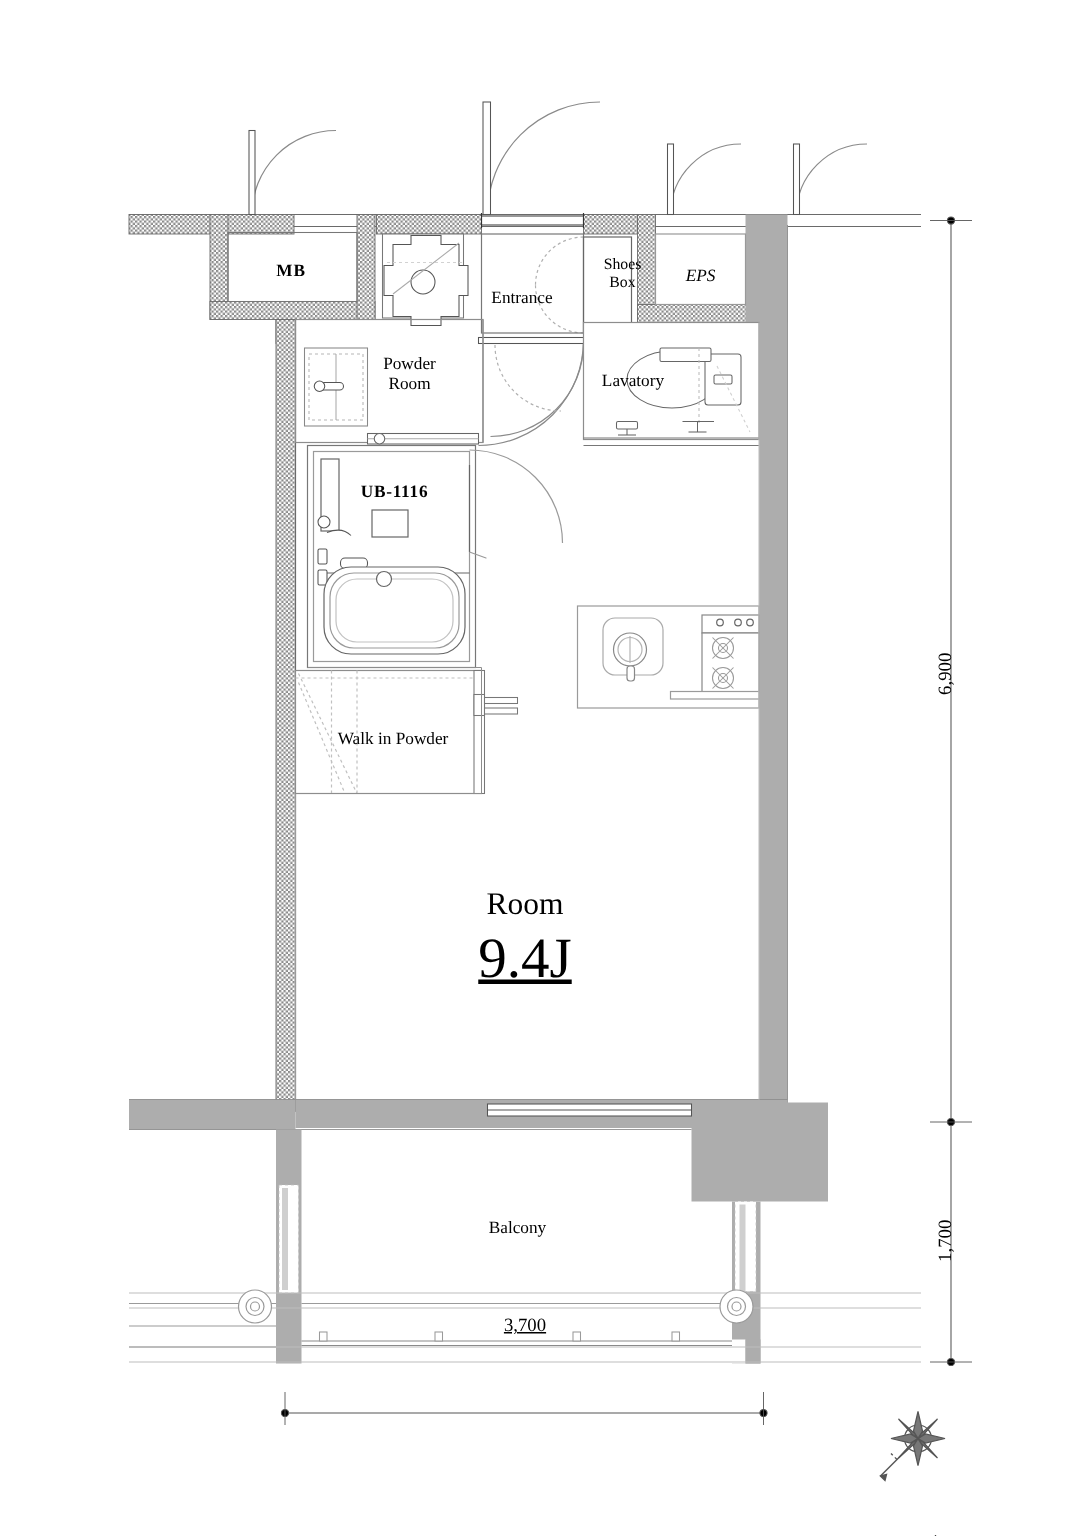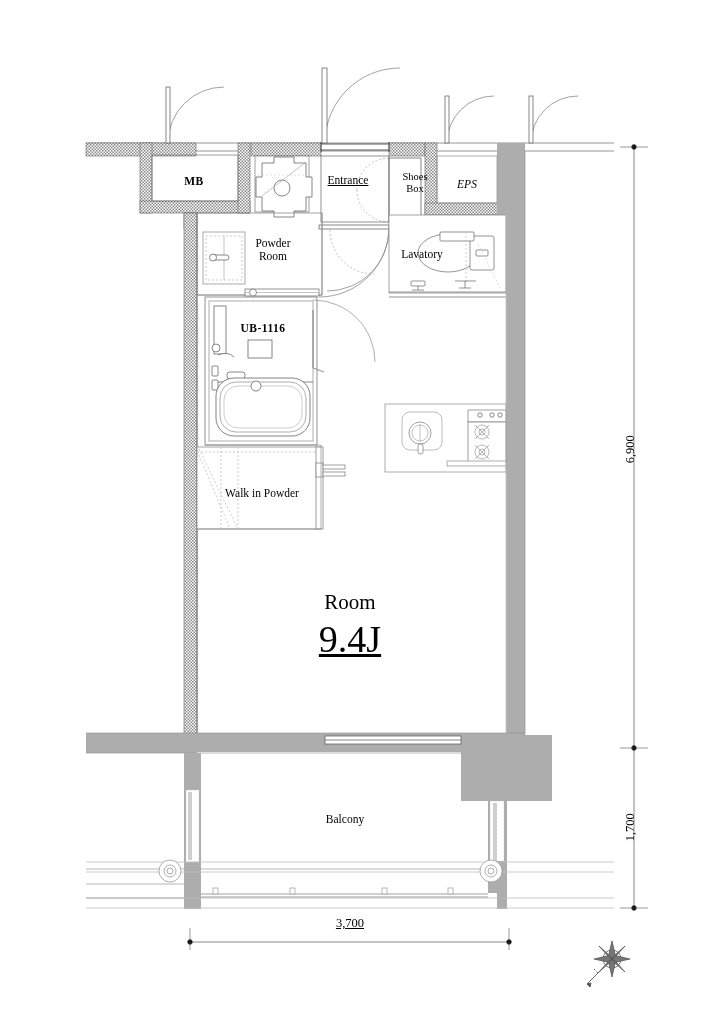--- a/index.html
+++ b/index.html
@@ -353,21 +353,21 @@
       <g stroke="#555" stroke-width="0.9" fill="none">
         <line x1="604" y1="967" x2="587" y2="984"></line>
         <path d="M587,984 l4,-1 l-1,4 z" fill="#555"></path>
         <line x1="598" y1="973" x2="594" y2="969" stroke-dasharray="2 2"></line>
       </g>
     </g>
   </svg>
 
   <div class="lbl lbl-bold" style="left:174px; top:175px; width:40px;">MB</div>
 
-  <div class="lbl lbl-md" style="left:318px; top:174px; width:60px;text-decoration:underline;">Entrance</div>
+  <div class="lbl lbl-md" style="left:318px; top:193px; width:60px;">Entrance</div>
 
   <div class="lbl lbl-sm" style="left:392px; top:171px; width:46px;">Shoes
 Box</div>
 
   <div class="lbl lbl-md" style="left:446px; top:178px; width:42px;font-style:italic;">EPS</div>
 
   <div class="lbl lbl-md" style="left:240px; top:237px; width:66px;">Powder
 Room</div>
 
   <div class="lbl lbl-md" style="left:392px; top:248px; width:60px;">Lavatory</div>
@@ -379,17 +379,17 @@
   <div class="lbl lbl-md" style="left:315px; top:813px; width:60px;">Balcony</div>
 
   <div class="lbl lbl-room-name" style="left:292px; top:590px; width:116px;">Room</div>
 
   <div class="lbl lbl-room-area" style="left:288px; top:618px; width:124px;text-decoration:underline;">9.4J</div>
 
   <div class="lbl lbl-dim rot90" style="left:600px; top:442px; width:60px;">6,900</div>
 
   <div class="lbl lbl-dim rot90" style="left:600px; top:820px; width:60px;">1,700</div>
 
-  <div class="lbl lbl-dim" style="left:320px; top:916px; width:60px;text-decoration:underline;">3,700</div>
+  <div class="lbl lbl-dim" style="left:320px; top:876px; width:60px;text-decoration:underline;">3,700</div>
 
   <div class="lbl lbl-unit" style="left:578px; top:995px; width:70px;">3号室</div>
 
 </div>
 
 </body></html>

